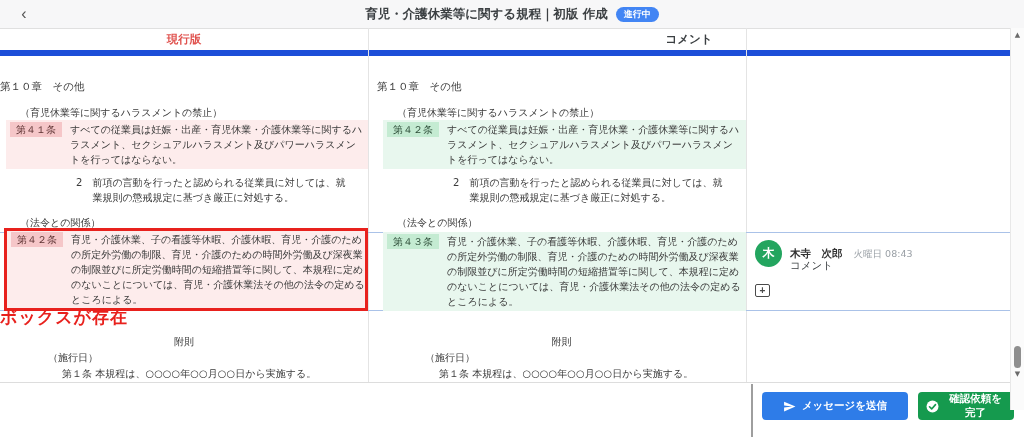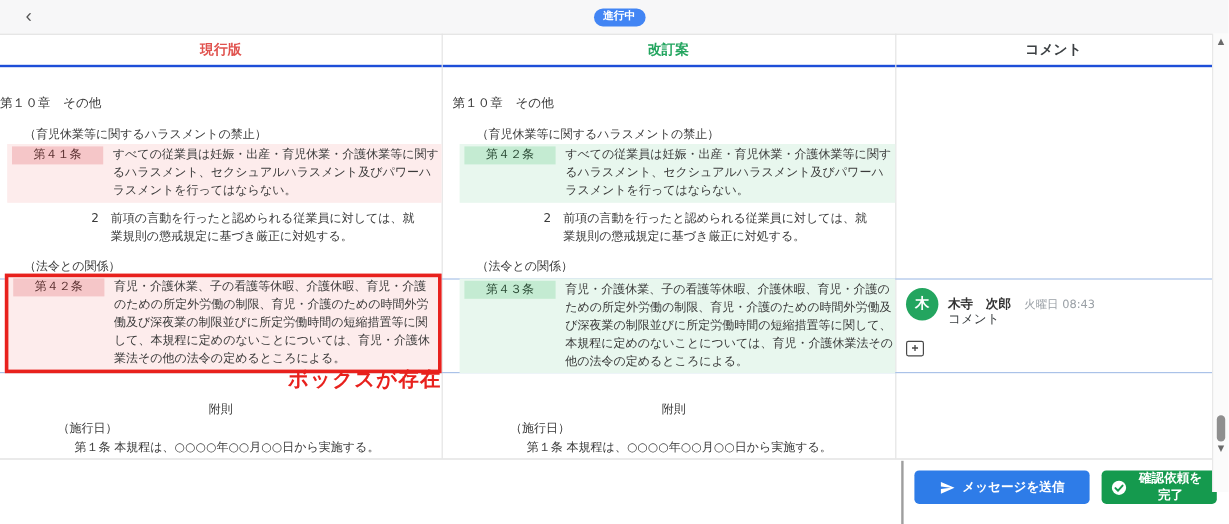--- a/index.html
+++ b/index.html
@@ -10,21 +10,21 @@
   
   .topbar{position:absolute;left:0;top:0;width:1024px;height:28px;background:#f7f7f8;
     display:flex;align-items:center;justify-content:center;}
   .back{position:absolute;left:12px;top:2px;width:24px;height:24px;border:none;background:transparent;
     font-size:16px;color:#555;cursor:pointer;line-height:24px;padding:0;}
   .title{font-size:12.5px;font-weight:600;color:#3c4043;}
   .badge{margin-left:8px;background:var(--badge-blue,#4285f4);color:#fff;font-size:9px;font-weight:700;
     padding:2px 8px;border-radius:9px;line-height:11px;}
   
   .colheader{position:absolute;left:0;top:28px;width:1010px;height:28px;background:#fff;
-    border-top:1px solid #e0e0e0;border-bottom:2px solid #1d4ed8;display:flex;box-sizing:border-box;}
+    border-top:1px solid #e0e0e0;border-bottom:6px solid #1d4ed8;display:flex;box-sizing:border-box;}
   .colh{display:flex;align-items:center;justify-content:center;font-size:11.5px;font-weight:600;}
   .colh.current{width:368px;color:var(--accent-current,#e0524e);}
   .colh.revised{width:378px;color:var(--accent-revised,#23a55f);}
   .colh.comments{flex:1;color:#3c4043;}
   
   .vline{position:absolute;top:28px;height:354px;width:1px;background:#e4e4e4;}
   .v1{left:368px;} .v2{left:746px;}
   .rowline{position:absolute;left:0;width:1010px;height:1px;background:var(--rowline,#aac2e8);}
   .r1{top:232px;} .r2{top:310px;}
   .content-bottom{position:absolute;left:0;top:382px;width:1010px;height:1px;background:#ddd;}
@@ -35,28 +35,28 @@
   .doccol.mid{left:377px;width:369px;}
   .chapter{position:absolute;top:23px;left:0;width:100%;text-align:left;font-size:10.5px;}
   .sechead{position:absolute;left:20px;white-space:nowrap;}
   .s1{top:49px;} .s2{top:159px;}
   .art{position:absolute;left:6px;right:0;display:flex;align-items:flex-start;padding:2px 0;}
   .art.a1{top:64px;}
   .art.a2{top:176px;}
   .art.redbox{top:172px;left:4px;border:3px solid var(--annotation-red,#e8211d);padding:1px 0;}
   .pink{background:var(--pink-bg,#fdecec);}
   .green{background:var(--green-bg,#e8f7ee);}
-  .artno{white-space:nowrap;margin:0 8px 0 4px;padding:0 18px;height:15px;}
+  .artno{white-space:nowrap;margin:0 8px 0 4px;padding:0 6px;height:15px;}
   .pink .artno{background:var(--pink-label,#f5c6c8);color:#5a3030;}
   .green .artno{background:var(--green-label,#c4ebd2);color:#2a4a35;}
   .artbody{width:296px;}
   .para2{position:absolute;top:119px;left:76px;display:flex;}
   .pno{margin-right:10px;}
   .pbody{width:262px;}
-  .annotation{position:absolute;top:254px;left:0;width:100%;text-align:right;
+  .annotation{position:absolute;top:254px;left:0;width:100%;text-align:left;
     color:var(--annotation-red,#e8211d);font-size:17px;font-weight:700;letter-spacing:1px;}
   .appendix-title{position:absolute;top:278px;left:0;width:100%;text-align:center;}
   .enf-head{position:absolute;top:294px;left:48px;}
   .enf-text{position:absolute;top:310px;left:62px;white-space:nowrap;}
   
   .comments-pane{position:absolute;left:747px;top:56px;width:263px;height:326px;}
   .avatar{position:absolute;left:8px;top:184px;width:27px;height:27px;border-radius:50%;
     background:var(--accent-revised,#2fa566);color:#fff;font-size:12px;font-weight:700;
     display:flex;align-items:center;justify-content:center;}
   .cname-row{position:absolute;left:43px;top:186px;white-space:nowrap;}
@@ -80,26 +80,26 @@
   .sb-up{top:3px;} .sb-down{bottom:32px;}
   .sb-thumb{position:absolute;left:3px;bottom:42px;width:7px;height:22px;background:#8f8f8f;border-radius:4px;}
 </style>
 </head>
 <body>
 
 <div class="app">
 
   <header class="topbar">
     <button class="back">‹</button>
+    <span class="title">育児・介護休業等に関する規程｜初版 作成</span>
     <span class="badge">進行中</span>
   </header>
 
   <div class="colheader">
     <div class="colh current">現行版</div>
-    <div class="colh revised">改訂案</div>
     <div class="colh comments">コメント</div>
   </div>
 
   <div class="vline v1"></div>
   <div class="vline v2"></div>
   <div class="rowline r1"></div>
   <div class="rowline r2"></div>
   <div class="content-bottom"></div>
   <div class="footer-vline"></div>
 

